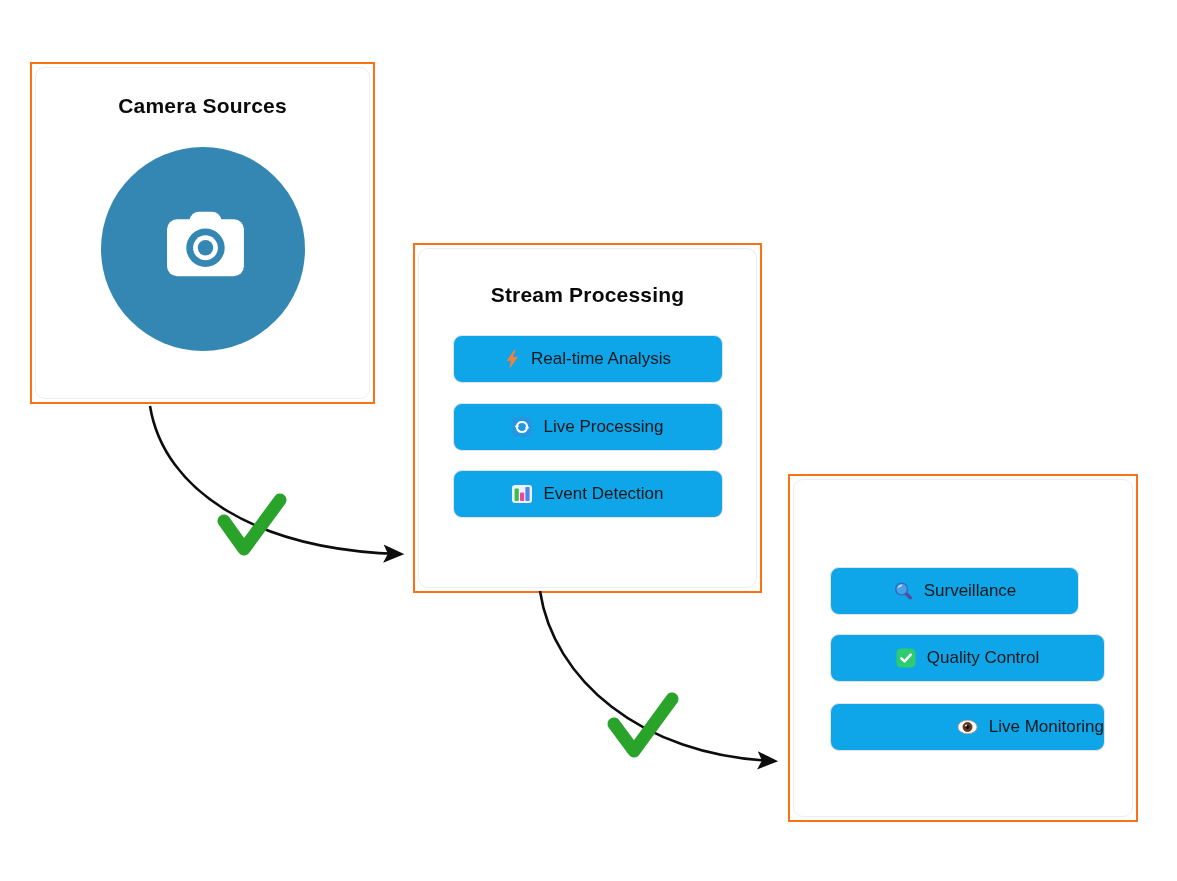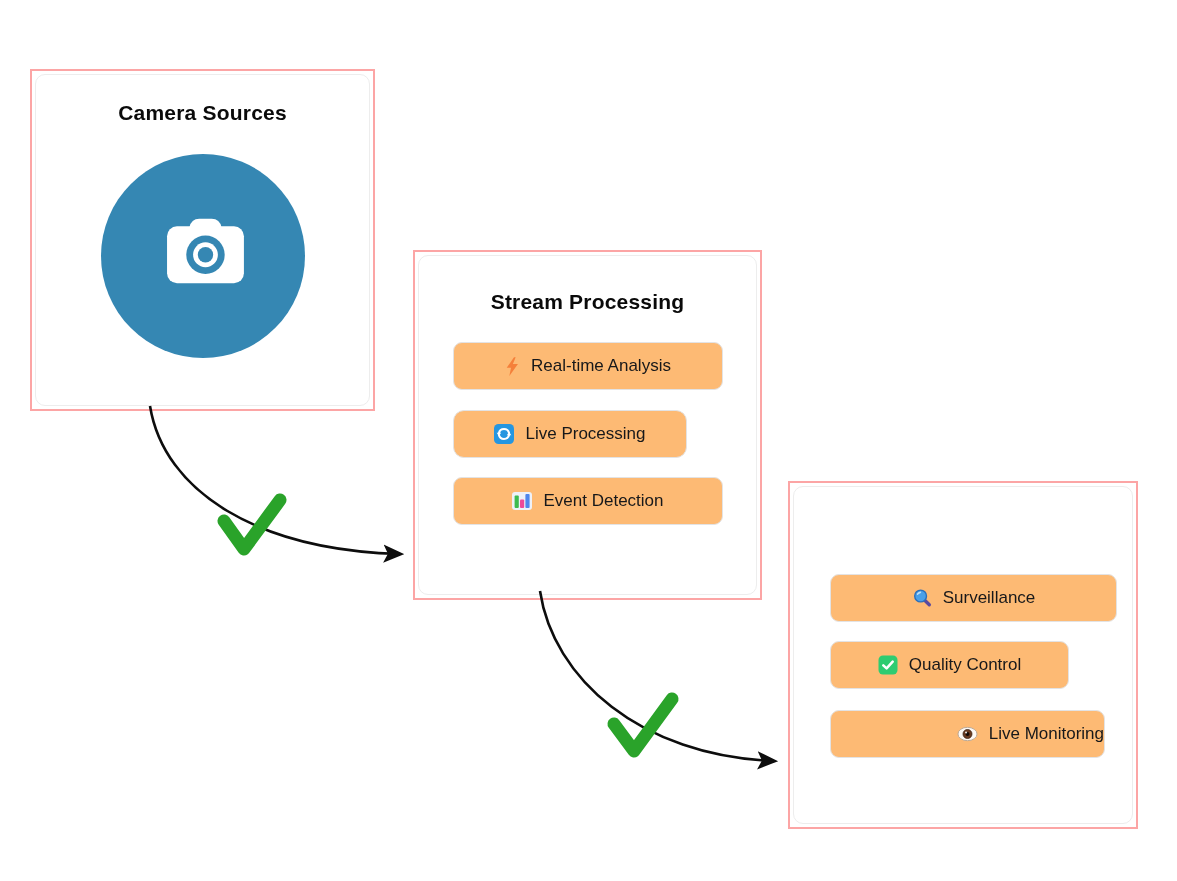--- a/index.html
+++ b/index.html
@@ -3,35 +3,35 @@
 <meta charset="utf-8">
 <style>
   html, body { margin:0; padding:0; }
   body {
     width:1177px; height:881px; position:relative; overflow:hidden;
     background:#ffffff;
     font-family:"Liberation Sans", sans-serif;
   }
   .node {
     position:absolute; background:#ffffff;
-    border:2px solid #fca5a5; box-sizing:border-box; z-index:1;margin-top:7px;
+    border:2px solid #f97316; box-sizing:border-box; z-index:1;
   }
   .node-inner {
     position:absolute; inset:3px; border:1px solid #ededed;
     border-radius:10px; background:#ffffff;
   }
   .node-title {
     position:absolute; left:0; right:0; text-align:center;
     font-weight:bold; font-size:21px; color:#0a0a0a; letter-spacing:0.2px;
     z-index:2;
   }
   .pill-btn {
     position:absolute; display:flex; align-items:center; justify-content:center;
     gap:11px; height:48px; box-sizing:border-box;
-    background:#fdba74; border:1px solid #e3e3e4; border-radius:9px;
+    background:#0ea5e9; border:1px solid #e3e3e4; border-radius:9px;
     font-size:17px; color:#17181a; cursor:pointer; z-index:2;
   }
   .pill-btn .btn-label { white-space:nowrap; }
   .circle-badge {
     position:absolute; width:204px; height:204px; border-radius:50%;
     background:#3587b3; display:flex; align-items:center; justify-content:center;
     z-index:2;
   }
   .overlay-svg {
     position:absolute; left:0; top:0; width:1177px; height:881px;
@@ -60,21 +60,21 @@
   <div class="node-inner"></div>
   <div class="node-title" style="top:38px;">Stream Processing</div>
 
   <div class="pill-btn" style="left:38px; top:90px; width:270px;">
     <svg class="icon-svg" width="15" height="19" viewBox="0 0 16 20">
       <path fill="#f5803a" d="M9.6 0 L1.8 11.4 H6.4 L4.6 20 L13.8 7.4 H8.4 L11.4 0 Z"></path>
     </svg>
     <span class="btn-label">Real-time Analysis</span>
   </div>
 
-  <div class="pill-btn" style="left:38px; top:158px; width:234px;border-radius:11px;">
+  <div class="pill-btn" style="left:38px; top:158px; width:270px;">
     <svg class="icon-svg" width="20" height="20" viewBox="0 0 20 20">
       <rect x="0" y="0" width="20" height="20" rx="4.5" fill="#2596e0"></rect>
       <g stroke="#ffffff" stroke-width="2" fill="none">
         <path d="M4.9 9.2 A 5.2 5.2 0 0 1 15.1 9.2"></path>
         <path d="M15.1 10.8 A 5.2 5.2 0 0 1 4.9 10.8"></path>
       </g>
       <path fill="#ffffff" d="M2.7 8.8 L7.1 8.8 L4.9 12.3 Z"></path>
       <path fill="#ffffff" d="M12.9 11.2 L17.3 11.2 L15.1 7.7 Z"></path>
     </svg>
     <span class="btn-label">Live Processing</span>
@@ -87,30 +87,30 @@
       <rect x="8" y="8.5" width="4.2" height="8.5" rx="1" fill="#ec4899"></rect>
       <rect x="13.4" y="3" width="4.2" height="14" rx="1" fill="#4f86ec"></rect>
     </svg>
     <span class="btn-label">Event Detection</span>
   </div>
 </div>
 
 <div class="node" style="left:788px; top:474px; width:350px; height:348px;">
   <div class="node-inner"></div>
 
-  <div class="pill-btn" style="left:40px; top:91px; width:287px;">
+  <div class="pill-btn" style="left:40px; top:91px; width:249px;">
     <svg class="icon-svg" width="20" height="20" viewBox="0 0 20 20">
       <line x1="13.2" y1="12.8" x2="17.3" y2="16.8" stroke="#5b4a9e" stroke-width="3.4" stroke-linecap="round"></line>
       <circle cx="8.6" cy="8" r="5.9" fill="#4aa0e8" stroke="#2c6fba" stroke-width="1.4"></circle>
       <path d="M5.6 6.2 A 3.6 3.6 0 0 1 8.4 4.4" stroke="#bfe0fa" stroke-width="1.6" fill="none" stroke-linecap="round"></path>
     </svg>
     <span class="btn-label">Surveillance</span>
   </div>
 
-  <div class="pill-btn" style="left:40px; top:158px; width:239px;">
+  <div class="pill-btn" style="left:40px; top:158px; width:275px;">
     <svg class="icon-svg" width="20" height="20" viewBox="0 0 20 20">
       <rect x="0.5" y="0.5" width="19" height="19" rx="4.5" fill="#2ecc71"></rect>
       <path d="M5.3 10.3 L8.6 13.4 L14.7 6.6" stroke="#ffffff" stroke-width="2.5" fill="none" stroke-linecap="round" stroke-linejoin="round"></path>
     </svg>
     <span class="btn-label">Quality Control</span>
   </div>
 
   <div class="pill-btn" style="left:40px; top:227px; width:275px;justify-content:flex-end;">
     <svg class="icon-svg" width="21" height="16" viewBox="0 0 22 16">
       <ellipse cx="11" cy="8" rx="10" ry="7" fill="#fdf9f5" stroke="#b9a795" stroke-width="1"></ellipse>

